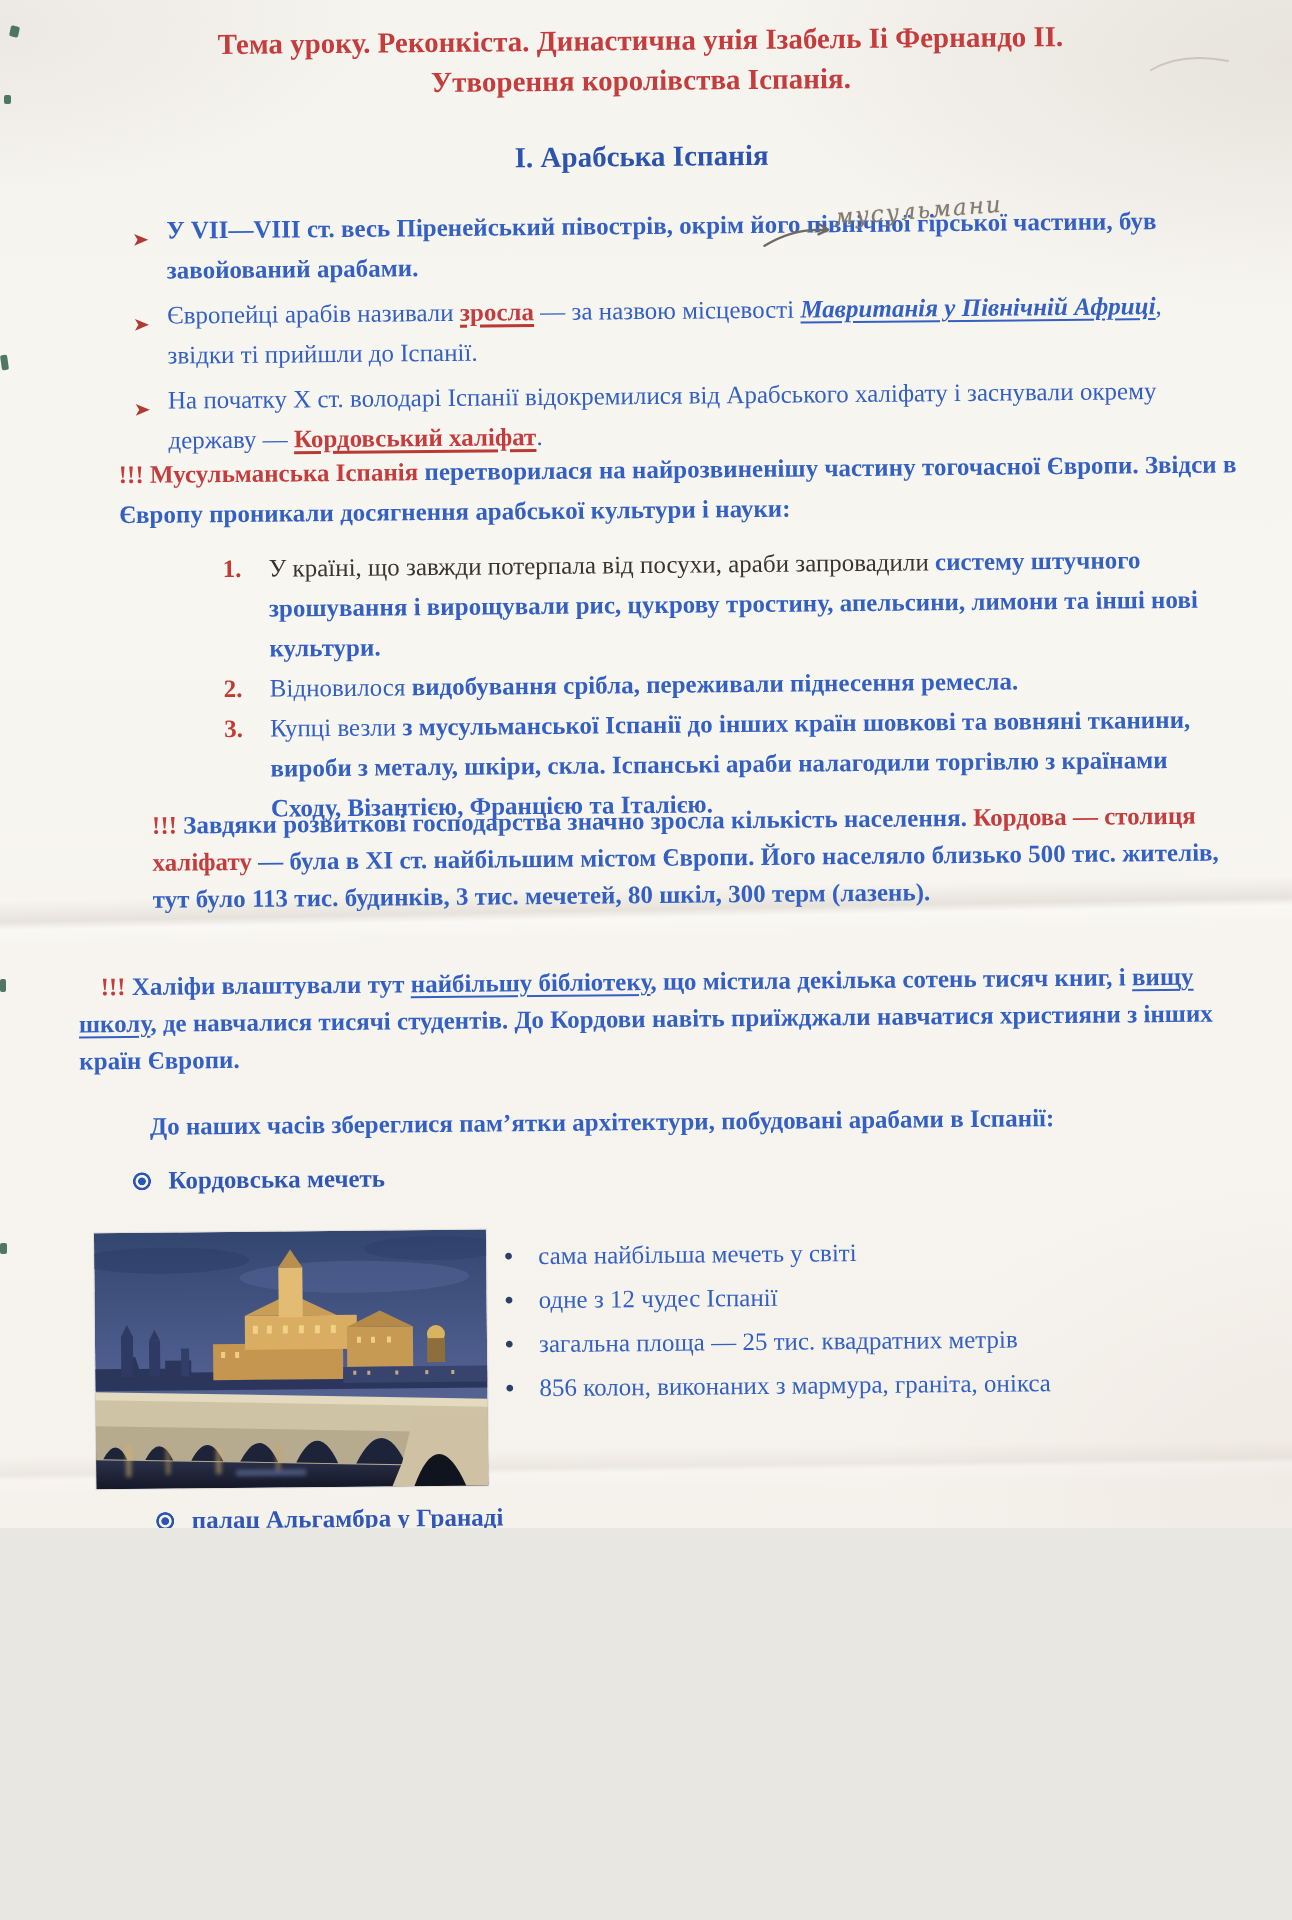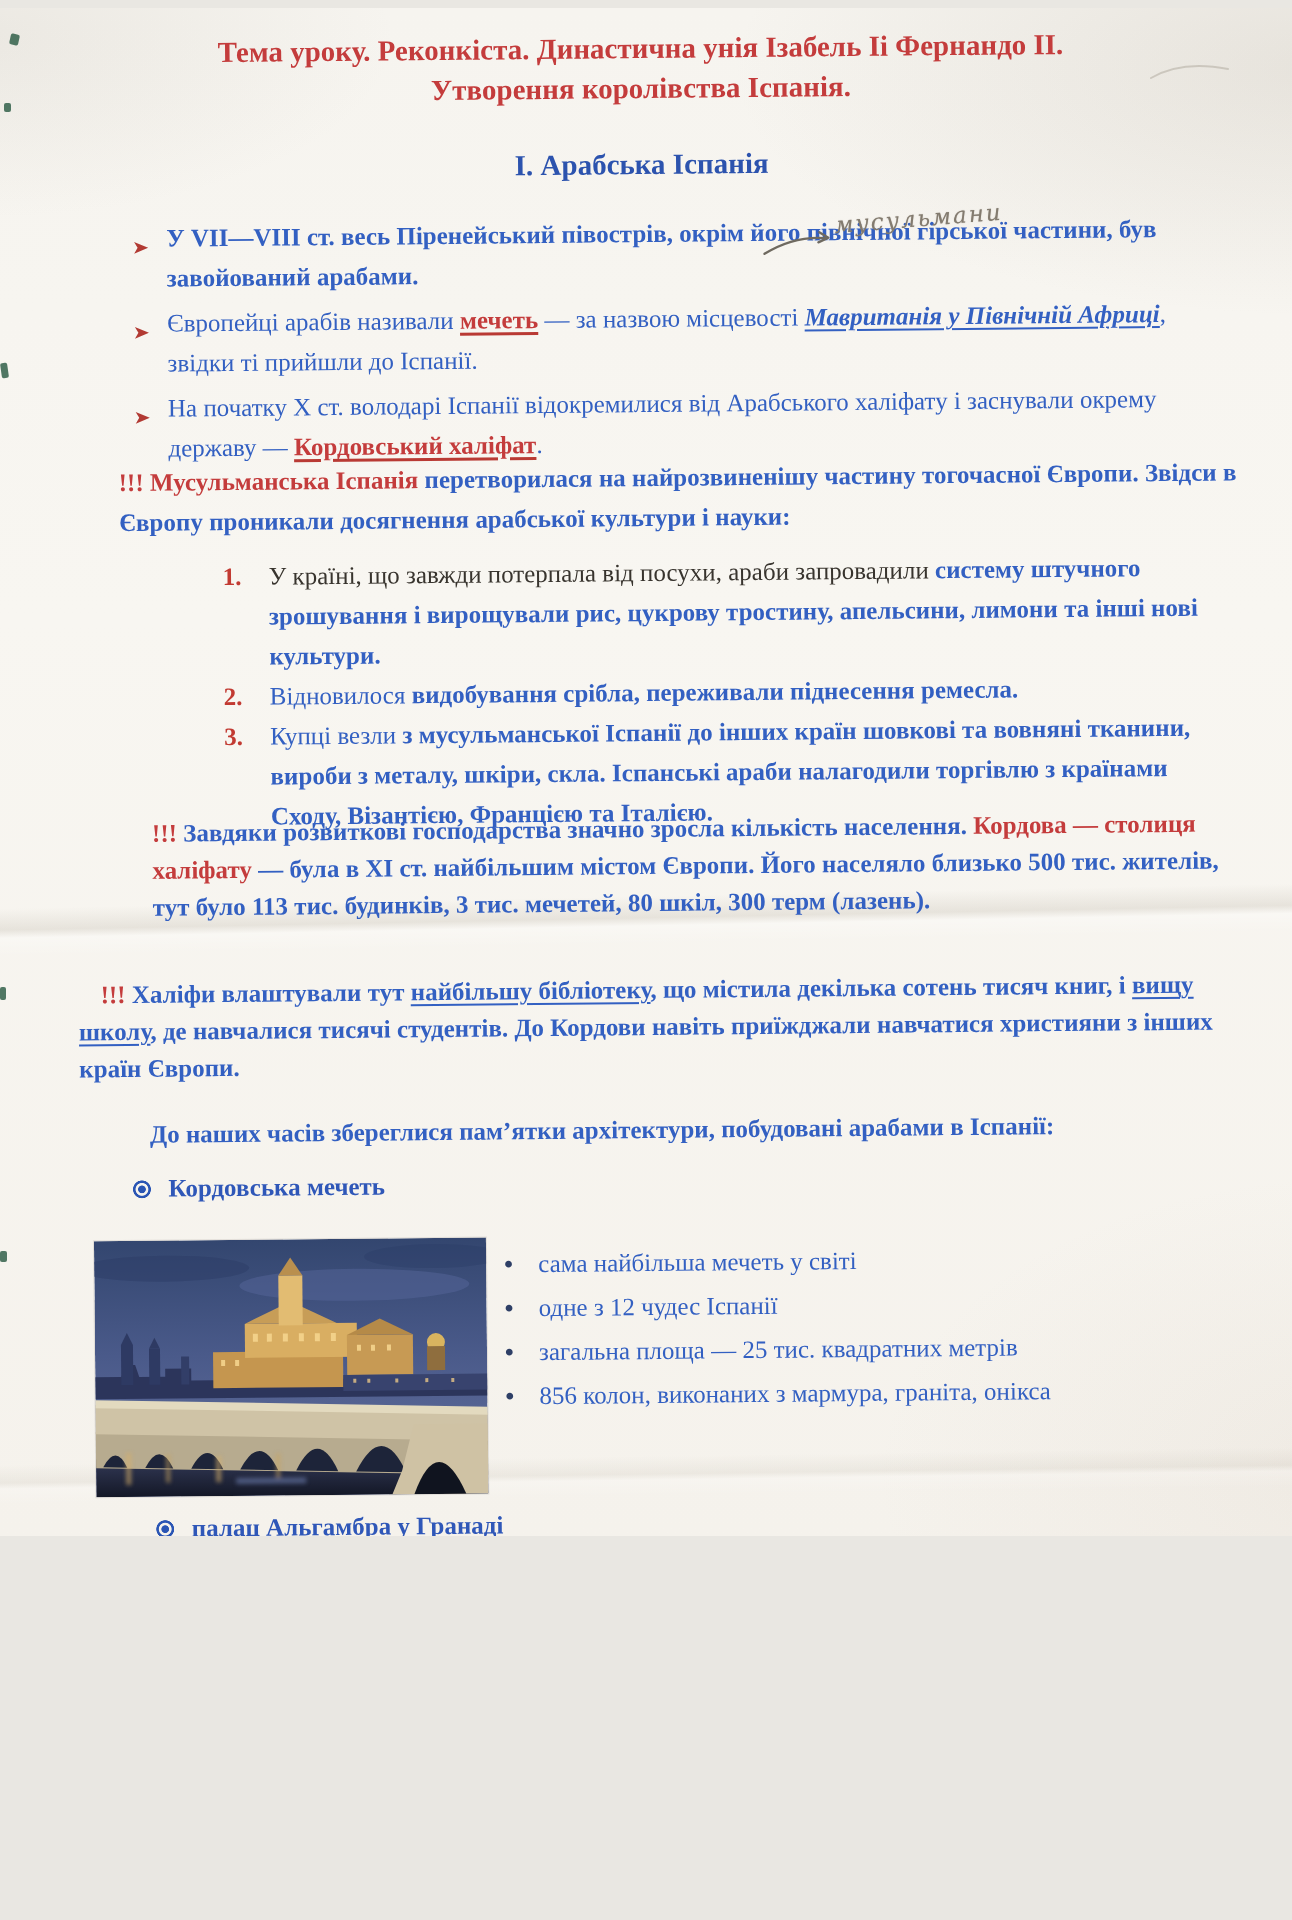--- a/index.html
+++ b/index.html
@@ -1,17 +1,17 @@
 <!DOCTYPE html>
 <html><head>
 <meta charset="utf-8">
 <style>
   html,body{margin:0;padding:0;background:#e9e7e2;}
   .page{
-    position:relative;width:1292px;height:1528px;margin:8px auto;overflow:hidden;
+    position:relative;width:1292px;height:1528px;margin:0 auto;overflow:hidden;
     font-family:"Liberation Serif","DejaVu Serif",serif;color:#38342e;
     background:
       radial-gradient(900px 380px at 102% 4%, rgba(175,166,152,.22), rgba(0,0,0,0) 65%),
       radial-gradient(700px 300px at -2% 2%, rgba(185,178,166,.18), rgba(0,0,0,0) 60%),
       radial-gradient(800px 500px at 105% 96%, rgba(200,185,170,.14), rgba(0,0,0,0) 60%),
       linear-gradient(180deg,#f6f4ef 0%,#f8f6f1 40%,#f5f2ec 100%);
   }
   .content{position:absolute;inset:0;transform:rotate(-0.55deg);transform-origin:50% 40%;}
   
   .crease{position:absolute;left:-20px;width:1340px;pointer-events:none;}
@@ -106,21 +106,21 @@
             </svg>
         </span>
         <span class="ai-text blue b">У VII—VIII ст. весь Піренейський півострів, окрім його північної гірської частини, був завойований арабами.</span>
       </div>
       <div class="arrow-item">
         <span class="arrow-ic">
           <svg width="18" height="18" viewBox="0 0 16 16" aria-hidden="true">
               <path d="M1.5 2.8 L14 8 L1.5 13.2 L4.6 8 Z" fill="#b23a33"></path>
             </svg>
         </span>
-        <span class="ai-text blue"><span>Європейці арабів називали </span><span class="red b u-red">мечеть</span><span> — за назвою місцевості </span><span class="b i u-blue">Мавританія у Північній Африці</span><span>, звідки ті прийшли до Іспанії.</span></span>
+        <span class="ai-text blue"><span>Європейці арабів називали </span><span class="red b u-red">зросла</span><span> — за назвою місцевості </span><span class="b i u-blue">Мавританія у Північній Африці</span><span>, звідки ті прийшли до Іспанії.</span></span>
       </div>
       <div class="arrow-item">
         <span class="arrow-ic">
           <svg width="18" height="18" viewBox="0 0 16 16" aria-hidden="true">
               <path d="M1.5 2.8 L14 8 L1.5 13.2 L4.6 8 Z" fill="#b23a33"></path>
             </svg>
         </span>
         <span class="ai-text blue"><span>На початку X ст. володарі Іспанії відокремилися від Арабського халіфату і заснували окрему державу — </span><span class="red b u-red">Кордовський халіфат</span><span>.</span></span>
       </div>
     </div>

